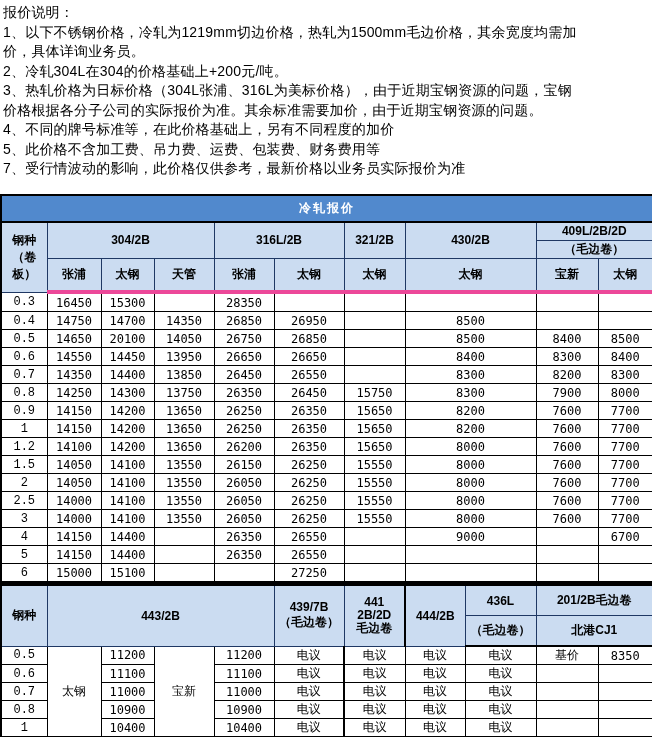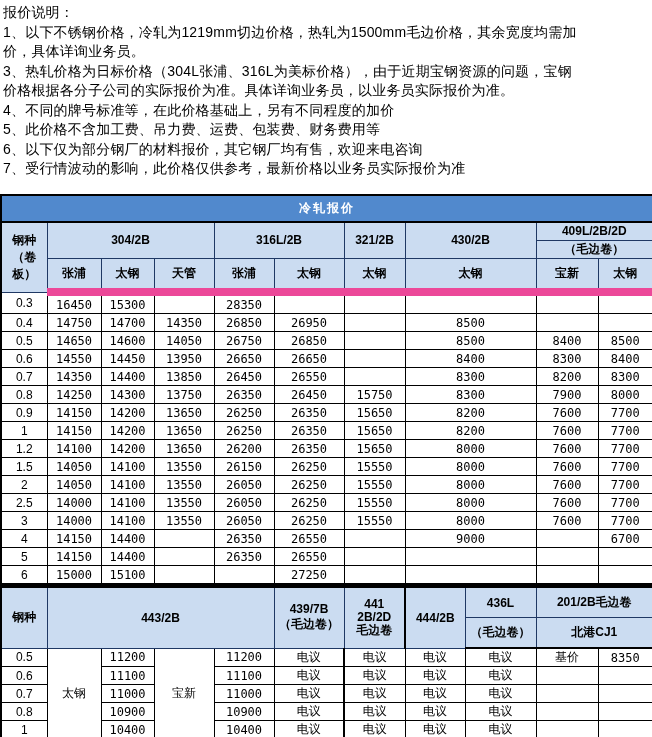--- a/index.html
+++ b/index.html
@@ -18,27 +18,27 @@
     background:#cbdcf1;border:1px solid #1f3864;
     font-weight:bold;font-size:12px;color:#000;
   }
   .title-cell{
     background:#5189cd !important;color:#fff !important;
     font-size:16px;height:25px;border:1px solid #000 !important;
     border-bottom:2px solid #000 !important;letter-spacing:2px;margin-top:32px;
   }
   .h19{height:18px;}
   .h35{height:34px;}
-  .mills th{border-bottom:8px solid #ec4899;margin-top:48px;}
+  .mills th{border-bottom:4px solid #ec4899;margin-top:48px;}
   .price-table td, .sec-table td{
     border:1px solid #000;font-size:12px;height:17px;
     font-family:"DejaVu Sans Mono","Liberation Mono",monospace;
   }
   .price-table td.thick-col, .sec-table td.thick-col{
-    font-family:Liberation Sans, sans-serif;
+    font-family:Liberation Mono, monospace;
   }
   
   .sec-table{border:2px solid #000;border-top:3px solid #000;}
   .sec-table th{
     background:#cbdcf1;border:1px solid #1f3864;
     font-weight:bold;font-size:12px;color:#000;height:29px;
   }
   .sec-table thead tr:last-child th{border-bottom:2px solid #000;}
   .sec-table td{height:16px;}
   .bl2{border-left:2px solid #000 !important;}
@@ -48,25 +48,25 @@
 </style>
 </head>
 <body>
 
 <div class="sheet">
 
   <div class="notes">
       <div class="note-line">报价说明：</div>
       <div class="note-line">1、以下不锈钢价格，冷轧为1219mm切边价格，热轧为1500mm毛边价格，其余宽度均需加</div>
       <div class="note-line">价，具体详询业务员。</div>
+      <div class="note-line">2、冷轧304L在304的价格基础上+200元/吨。</div>
       <div class="note-line">3、热轧价格为日标价格（304L张浦、316L为美标价格），由于近期宝钢资源的问题，宝钢</div>
-      <div class="note-line">价格根据各分子公司的实际报价为准。具体详询业务员，以业务员实际报价为准。</div>
+      <div class="note-line">价格根据各分子公司的实际报价为准。其余标准需要加价，由于近期宝钢资源的问题。</div>
       <div class="note-line">4、不同的牌号标准等，在此价格基础上，另有不同程度的加价</div>
       <div class="note-line">5、此价格不含加工费、吊力费、运费、包装费、财务费用等</div>
-      <div class="note-line">6、以下仅为部分钢厂的材料报价，其它钢厂均有售，欢迎来电咨询</div>
       <div class="note-line">7、受行情波动的影响，此价格仅供参考，最新价格以业务员实际报价为准</div>
     </div>
 
   <table class="price-table">
     <colgroup>
       <col style="width:46px">
         <col style="width:54px">
         <col style="width:53px">
       <col style="width:60px">
         <col style="width:60px">
@@ -124,21 +124,21 @@
           <td>26850</td>
           <td>26950</td>
           <td></td>
           <td>8500</td>
           <td></td>
           <td></td>
         </tr>
         <tr>
           <td class="thick-col">0.5</td>
           <td>14650</td>
-          <td>14600</td>
+          <td>20100</td>
           <td>14050</td>
           <td>26750</td>
           <td>26850</td>
           <td></td>
           <td>8500</td>
           <td>8400</td>
           <td>8500</td>
         </tr>
         <tr>
           <td class="thick-col">0.6</td>

